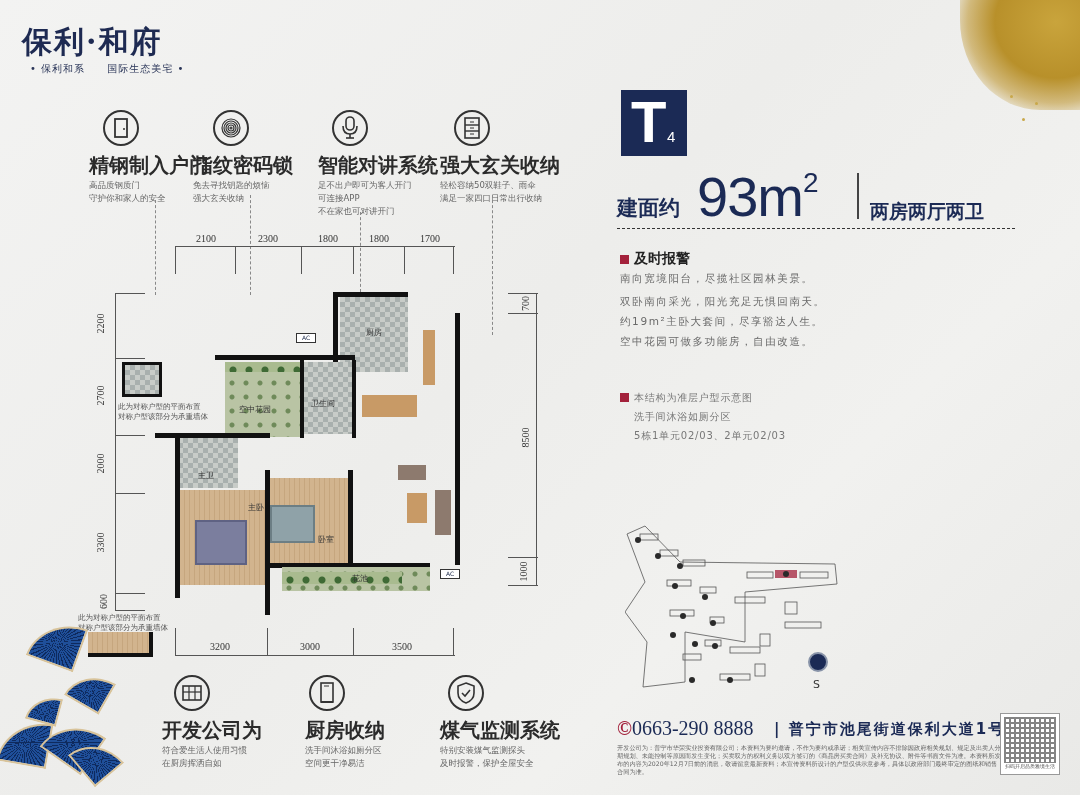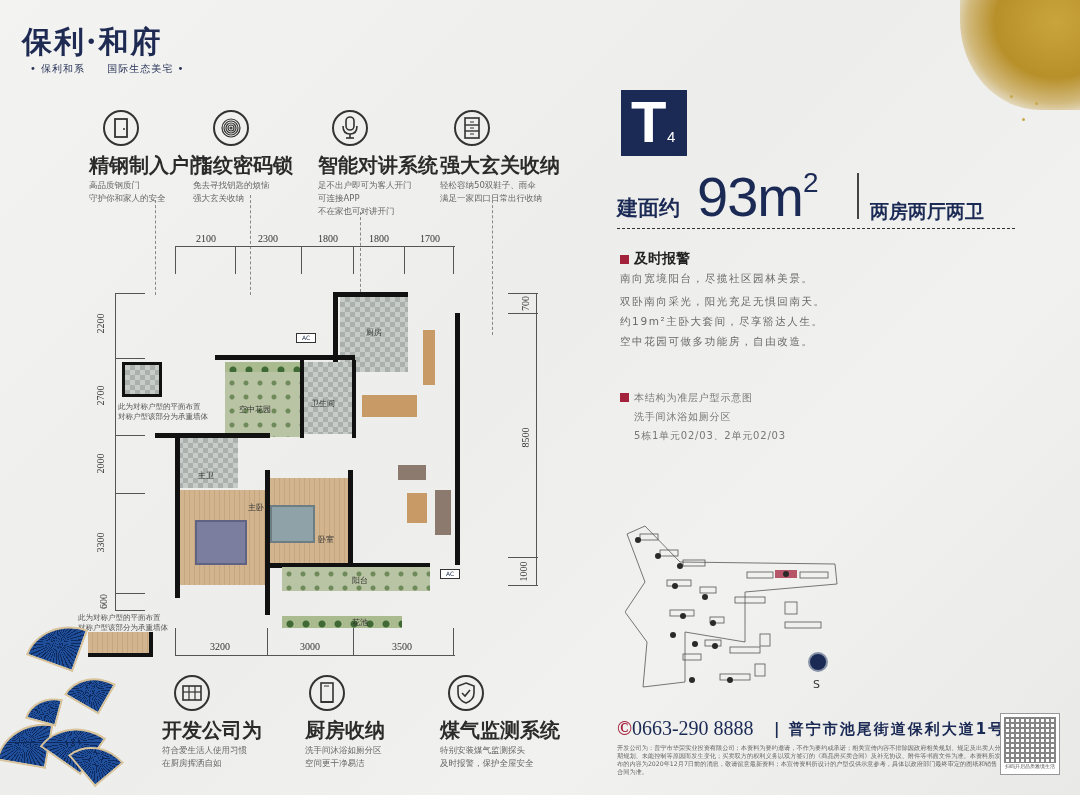--- a/index.html
+++ b/index.html
@@ -276,21 +276,21 @@
   <div class="room wood" style="left:270px;top:478px;width:78px;height:85px">
     <span class="room-label" style="left:48px;top:56px">卧室</span>
   </div>
   <div class="bed" style="left:270px;top:505px;width:45px;height:38px;background:#8fa2a8;border-color:#6c7e84"></div>
   <div class="abs wall" style="left:348px;top:470px;width:5px;height:95px"></div>
   <div class="abs wall" style="left:265px;top:563px;width:165px;height:5px"></div>
 
   <div class="room garden" style="left:282px;top:567px;width:148px;height:24px">
     <span class="room-label" style="left:70px;top:8px">阳台</span>
   </div>
-  <div class="room plant-row" style="left:282px;top:616px;width:120px;height:12px">
+  <div class="room plant-row" style="left:282px;top:572px;width:120px;height:12px">
     <span class="room-label" style="left:70px;top:1px">花池</span>
   </div>
 
   <div class="abs" style="left:296px;top:333px;width:20px;height:10px;border:1px solid #333;background:#fff;font-size:6px;text-align:center;line-height:8px">AC</div>
   <div class="abs" style="left:440px;top:569px;width:20px;height:10px;border:1px solid #333;background:#fff;font-size:6px;text-align:center;line-height:8px">AC</div>
 
   <div class="abs check" style="left:122px;top:362px;width:40px;height:35px;border:3px solid #111"></div>
   <div class="abs annot" style="left:118px;top:402px">
     <div>此为对称户型的平面布置</div>
     <div>对称户型该部分为承重墙体</div>

